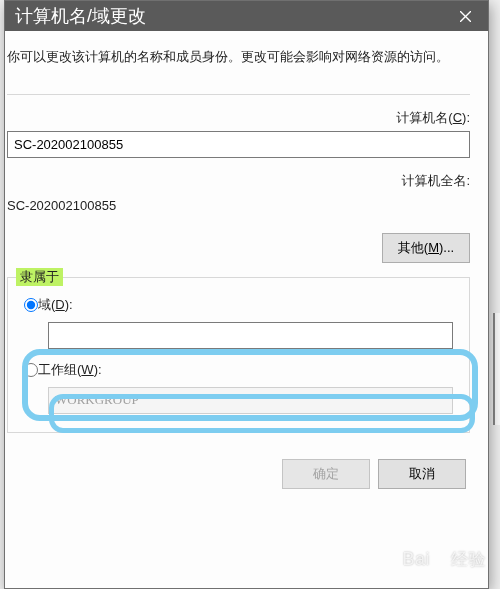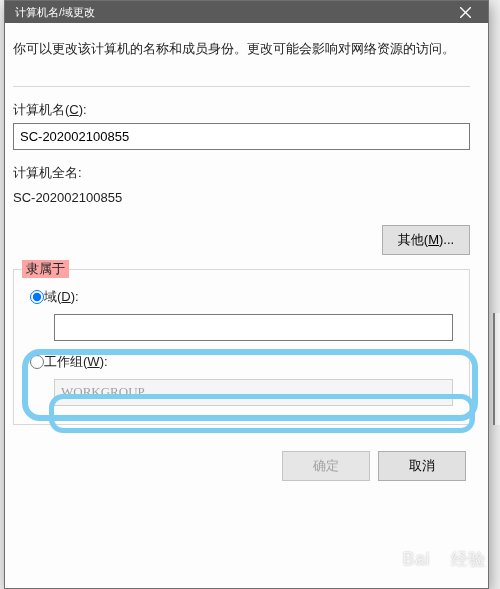--- a/index.html
+++ b/index.html
@@ -17,54 +17,55 @@
     position: absolute;
     left: 4px;
     top: 0;
     width: 485px;
     height: 589px;
     background: #fdfdfd;
     border: 1px solid #707070;
     box-shadow: 2px 4px 14px rgba(0,0,0,0.35);
   }
   .titlebar {
-    height: 22px;
+    height: 30px;
     background: #5a5a5a;
     color: #fff;
     display: flex;
     align-items: center;
     padding-left: 10px;
-    font-size: 11px;
+    font-size: 18px;
   }
   .titlebar .spacer { flex: 1; }
   .close-btn {
     width: 45px;
     height: 30px;
     display: flex;
     align-items: center;
     justify-content: center;
     color: #fff;
   }
   .close-btn svg { width: 11px; height: 11px; }
   .content {
-    padding: 16px 18px 0 8px;
+    padding: 16px 18px 0 2px;
     color: #222;
   }
   .description {
     line-height: 1.6;
     margin-bottom: 10px;
   }
   .divider {
     border: none;
     border-top: 1px solid #d8d8d8;
     margin: 26px 0 12px 0;
   }
   .field-label {
     margin: 14px 0 4px 0;
     display: block;
+    text-align: right;
   }
   .text-input {
     width: 100%;
     height: 27px;
     padding: 3px 6px;
     font-family: "Segoe UI", sans-serif;
     font-size: 13px;
     border: 1px solid #7a7a7a;
     background: #fff;
   }
@@ -94,21 +95,21 @@
   .groupbox {
     position: relative;
     border: 1px solid #d8d8d8;
     margin-top: 14px;
     padding: 14px 16px 18px 16px;
   }
   .groupbox > .legend {
     position: absolute;
     top: -10px;
     left: 8px;
-    background: #fca5a5;
+    background: #bef264;
     padding: 0 4px;
     font-size: 13px;
   }
   .radio-row {
     display: flex;
     align-items: center;
     gap: 0;
     margin: 4px 0;
   }
   .radio-row input[type=radio] {

